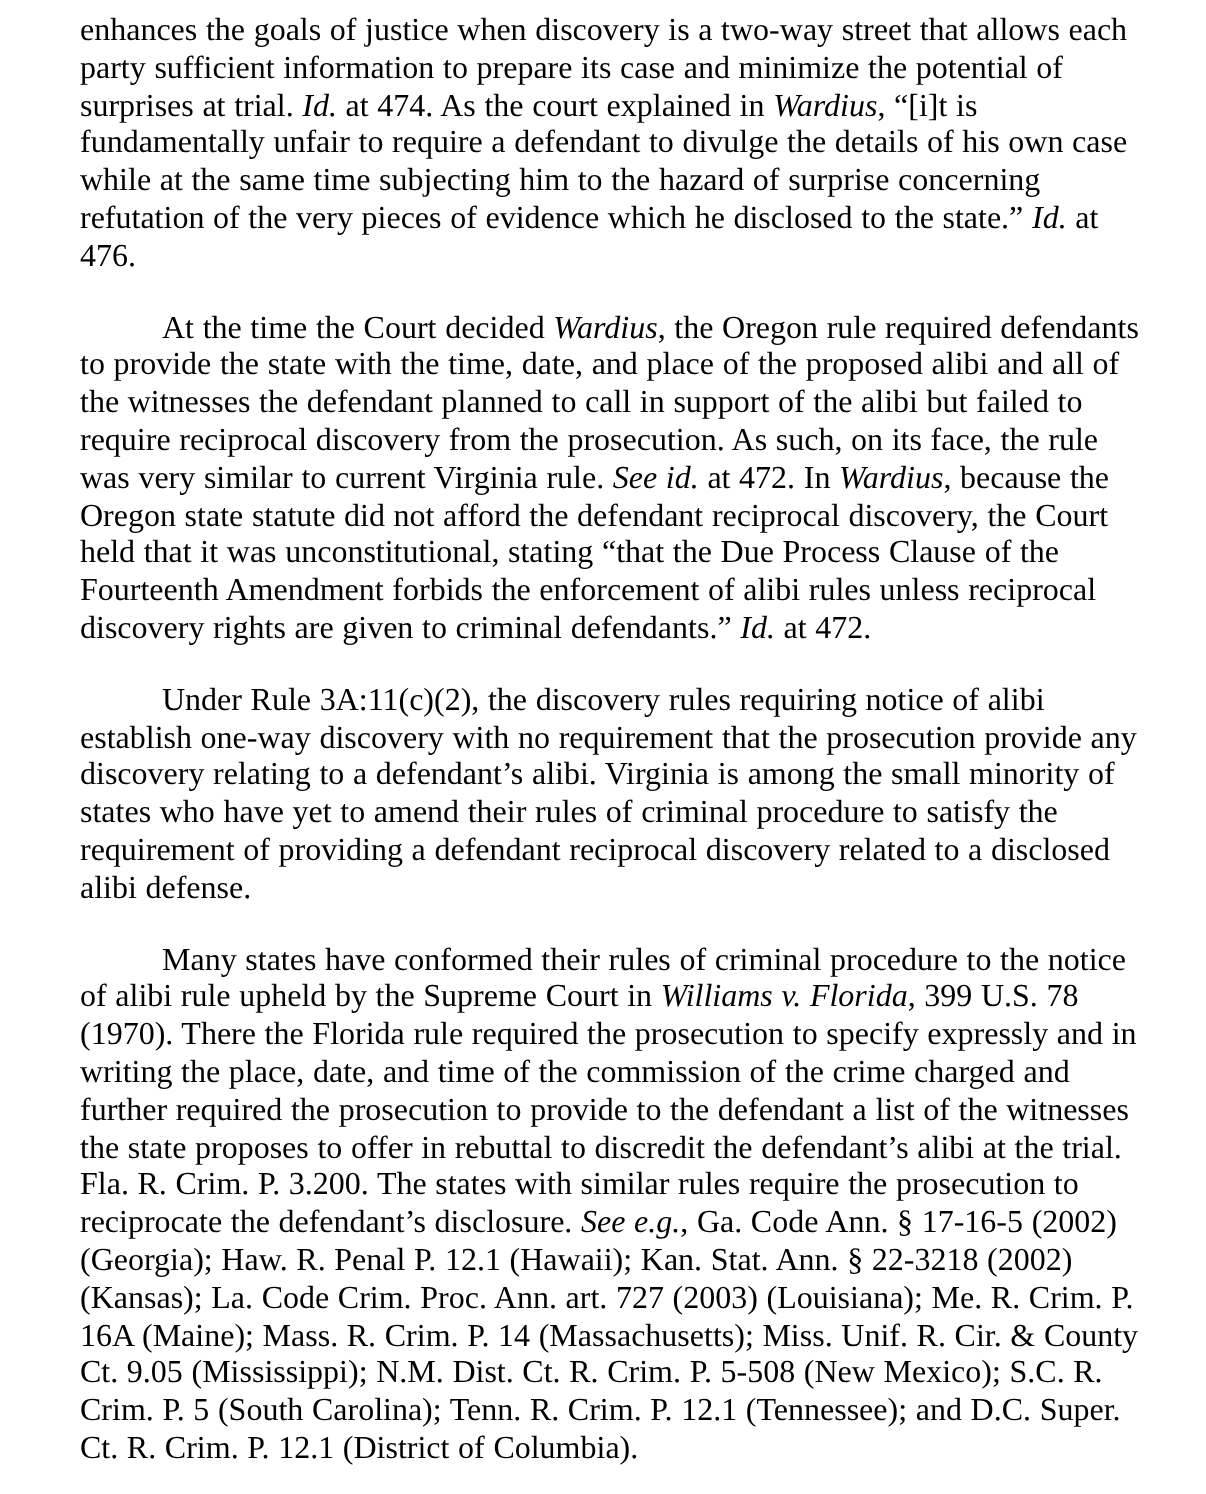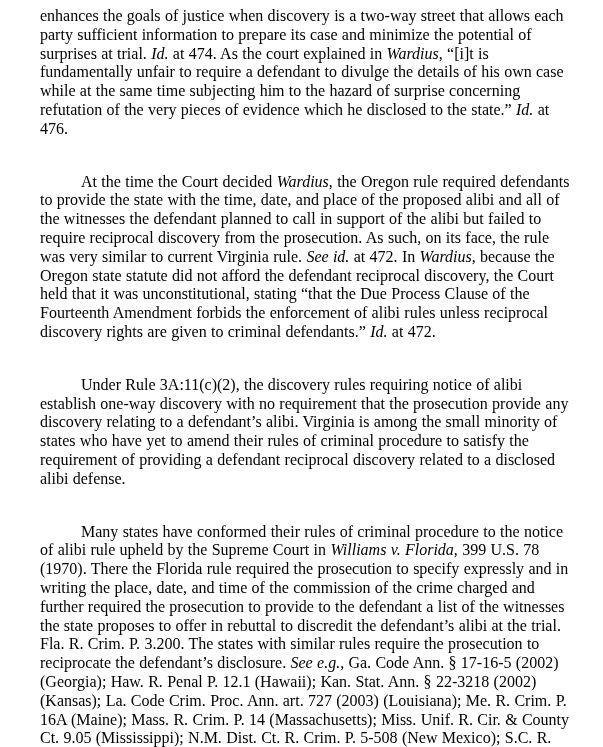--- a/index.html
+++ b/index.html
@@ -18,21 +18,21 @@
     padding: 7px 25px 0 40px;
     overflow: hidden;
   }
   .doc-body {
     font-size: 16px;
     line-height: 18.8px;
     text-align: left;
     word-spacing: 0.02em;
   }
   .para { margin: 0; }
-  .para + .para { margin-top: 34px; }
+  .para + .para { margin-top: 17px; }
   .para.indent { text-indent: 41px; }
   .italic { font-style: italic; }
 </style>
 </head>
 <body>
 
 <div class="page">
   <div class="doc-body" id="doc-body">
       <p class="para"><span>enhances the goals of justice when discovery is a two-way street that allows each party sufficient information to prepare its case and minimize the potential of surprises at trial. </span><span class="italic">Id.</span><span> at 474. As the court explained in </span><span class="italic">Wardius</span><span>, “[i]t is fundamentally unfair to require a defendant to divulge the details of his own case while at the same time subjecting him to the hazard of surprise concerning refutation of the very pieces of evidence which he disclosed to the state.” </span><span class="italic">Id.</span><span> at 476.</span></p>
       <p class="para indent"><span>At the time the Court decided </span><span class="italic">Wardius</span><span>, the Oregon rule required defendants to provide the state with the time, date, and place of the proposed alibi and all of the witnesses the defendant planned to call in support of the alibi but failed to require reciprocal discovery from the prosecution. As such, on its face, the rule was very similar to current Virginia rule. </span><span class="italic">See id.</span><span> at 472. In </span><span class="italic">Wardius</span><span>, because the Oregon state statute did not afford the defendant reciprocal discovery, the Court held that it was unconstitutional, stating “that the Due Process Clause of the Fourteenth Amendment forbids the enforcement of alibi rules unless reciprocal discovery rights are given to criminal defendants.” </span><span class="italic">Id.</span><span> at 472.</span></p>

